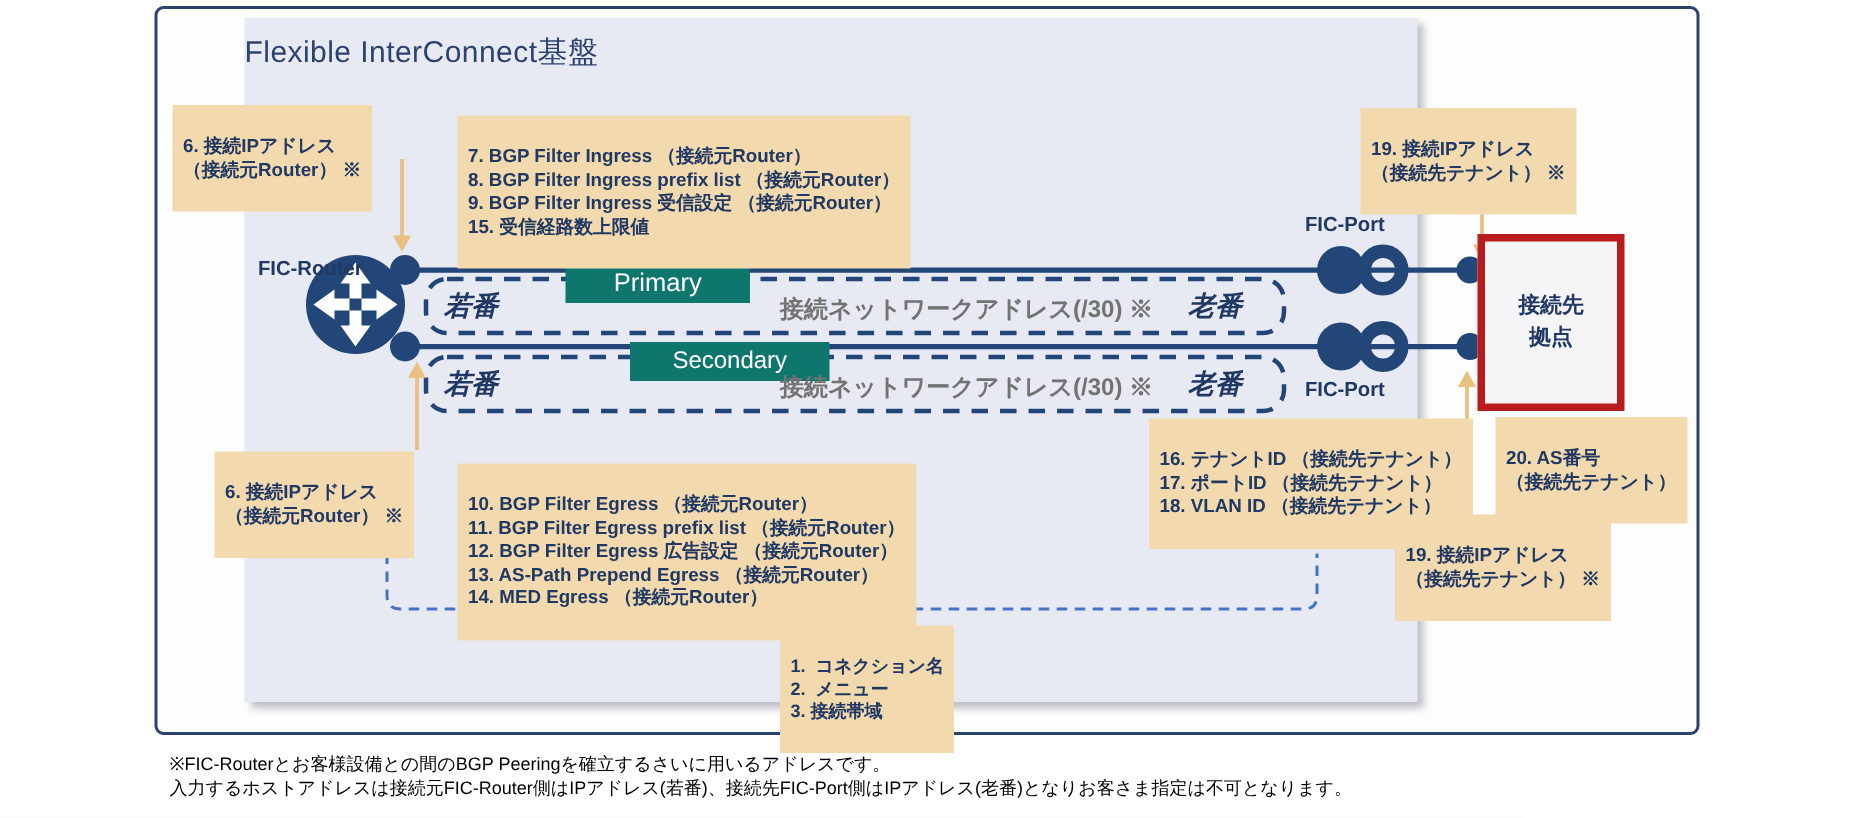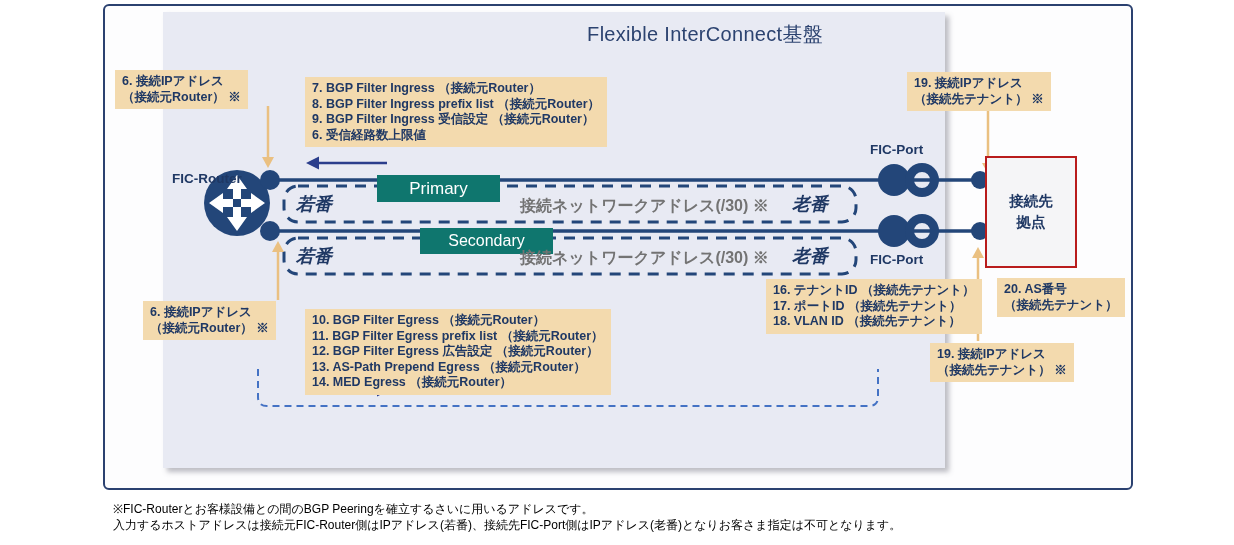--- a/index.html
+++ b/index.html
@@ -2,35 +2,35 @@
 <html><head>
 <meta charset="utf-8">
 <style>
   html,body { margin:0; padding:0; background:#fff; }
   body { font-family:"Liberation Sans", sans-serif; }
   .stage { position:relative; width:1234px; height:545px; background:#fff; overflow:hidden; }
   .outer-frame { position:absolute; left:103px; top:4px; width:1026px; height:482px;
                  border:2px solid #2B4170; border-radius:6px; background:#FDFDFE; }
   .panel { position:absolute; left:163px; top:12px; width:782px; height:456px;
            background:#E8EAF3; box-shadow:4px 4px 5px rgba(110,110,125,.45); }
-  .title { position:absolute; left:163px; top:21px; width:660px; text-align:right;
+  .title { position:absolute; left:163px; top:21px; width:660px; text-align:left;
            font-size:20px; color:#2C4370; letter-spacing:.3px; }
   .overlay { position:absolute; left:0; top:0; width:1234px; height:545px; pointer-events:none; }
   .ann { position:absolute; background:#F3DAAE; color:#1F3864; font-weight:bold;
-         font-size:12.5px; line-height:15.5px; padding:4px 7px; }
+         font-size:12.5px; line-height:15.5px; padding:20px 7px; }
   .ann div { white-space:pre; }
   .ann-sm { font-size:12px; line-height:15px; }
   .nodelabel { position:absolute; color:#1F3864; font-weight:bold; font-size:13.5px; white-space:nowrap; }
   .pbox { position:absolute; background:#0f766e; color:#FFFFFF; text-align:center; white-space:nowrap; }
   .primary-badge { left:377px; top:175px; width:123px; height:27px; line-height:27px; font-size:17px; }
   .secondary-badge { left:377px; top:228px; width:133px; height:26px; line-height:26px; font-size:16px;margin-left:43px; }
   .jp-big { position:absolute; color:#1F3864; font-weight:bold; font-size:18px; white-space:nowrap;font-style:italic; }
   .jp-mid { position:absolute; color:#737373; font-weight:bold; font-size:16px; white-space:nowrap; text-align:right; }
   .dest-box { position:absolute; left:985px; top:156px; width:88px; height:108px; background:#F5F5F7;
-              border:2px solid #b91c1c; display:flex; flex-direction:column; justify-content:center;
+              border:5px solid #b91c1c; display:flex; flex-direction:column; justify-content:center;
               align-items:center; color:#1F3864; font-weight:bold; font-size:14.5px; line-height:21px; }
   .fnote { position:absolute; left:113px; color:#000; font-size:12px; white-space:nowrap; }
 </style>
 </head>
 <body>
 
 <div class="stage">
 
   <div class="outer-frame"></div>
   <div class="panel"></div>
@@ -121,37 +121,42 @@
 
   <div class="ann" style="left:115px; top:70px;">
     <div>6. 接続IPアドレス</div>
     <div>（接続元Router） ※</div>
   </div>
 
   <div class="ann" style="left:305px; top:77px;">
     <div>7. BGP Filter Ingress （接続元Router）</div>
     <div>8. BGP Filter Ingress prefix list （接続元Router）</div>
     <div>9. BGP Filter Ingress 受信設定 （接続元Router）</div>
-    <div>6. 受信経路数上限値</div>
+    <div>15. 受信経路数上限値</div>
   </div>
 
 
   <div class="ann" style="left:143px; top:301px;">
     <div>6. 接続IPアドレス</div>
     <div>（接続元Router） ※</div>
   </div>
 
   <div class="ann" style="left:305px; top:309px;">
     <div>10. BGP Filter Egress （接続元Router）</div>
     <div>11. BGP Filter Egress prefix list （接続元Router）</div>
     <div>12. BGP Filter Egress 広告設定 （接続元Router）</div>
     <div>13. AS-Path Prepend Egress （接続元Router）</div>
     <div>14. MED Egress （接続元Router）</div>
   </div>
 
+  <div class="ann ann-sm" style="left:520px; top:417px;">
+    <div>1.  コネクション名</div>
+    <div>2.  メニュー</div>
+    <div>3. 接続帯域</div>
+  </div>
 
   <div class="ann" style="left:907px; top:72px;">
     <div>19. 接続IPアドレス</div>
     <div>（接続先テナント） ※</div>
   </div>
 
   <div class="ann" style="left:766px; top:279px;">
     <div>16. テナントID （接続先テナント）</div>
     <div>17. ポートID （接続先テナント）</div>
     <div>18. VLAN ID （接続先テナント）</div>

